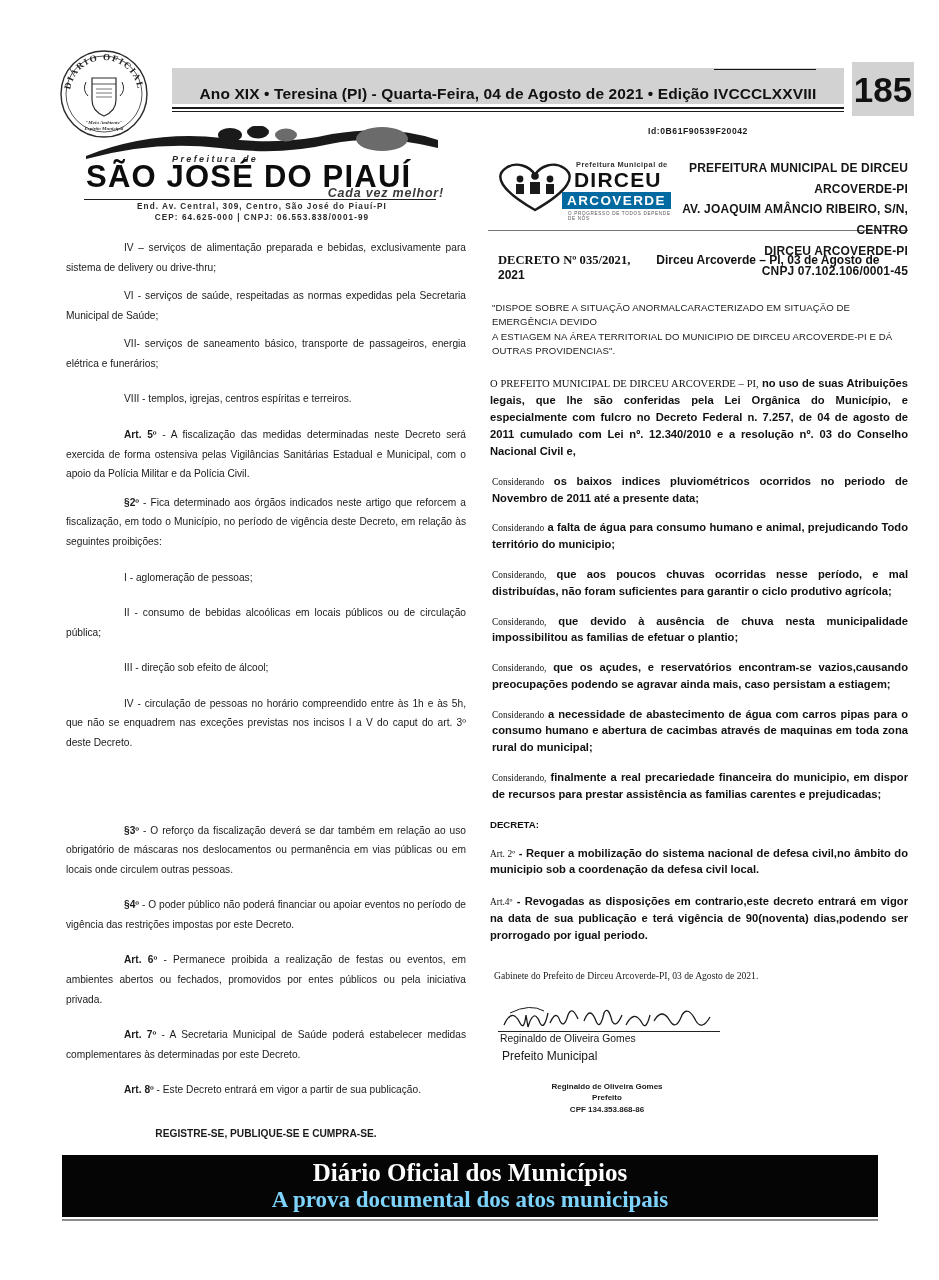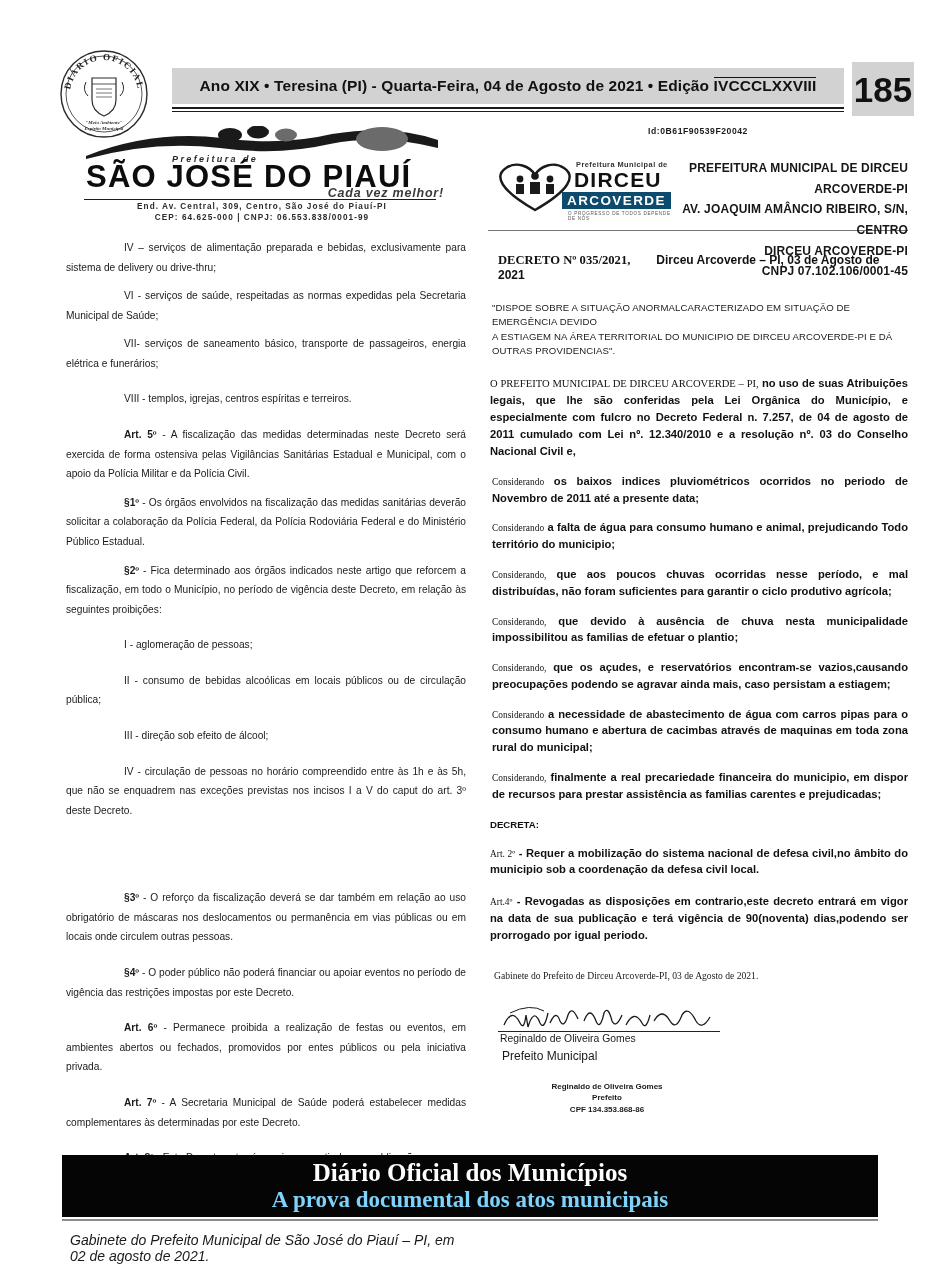--- a/index.html
+++ b/index.html
@@ -41,21 +41,21 @@
   }
   .header-band-text {
     font-size: 15.5px;
     font-weight: bold;
     color: #111;
     letter-spacing: .1px;
     white-space: nowrap;
   }
   .edition-overline {
     border-top: 1.6px solid #111;
-    padding-top: 0px;
+    padding-top: 16px;
     display: inline-block;
     line-height: 1.05;
   }
   .header-rules {
     position: absolute;
     left: 172px; top: 107px;
     width: 672px;
   }
   .header-rules .r1 { height: 2px; background: #1a1a1a; }
   .header-rules .r2 { height: 1px; background: #1a1a1a; margin-top: 2px; }
@@ -202,21 +202,21 @@
     position: absolute;
     left: 82px; top: 12px;
     font-size: 21px;
     font-weight: bold;
     color: #111;
     letter-spacing: 1.2px;
   }
   .dirceu-sub {
     position: absolute;
     left: 70px; top: 36px;
-    background: #0c4a6e;
+    background: #0369a1;
     color: #fff;
     font-size: 13.5px;
     font-weight: bold;
     letter-spacing: 1.4px;
     padding: 1px 5px;
   }
   .dirceu-tag {
     position: absolute;
     left: 76px; top: 55px;
     font-size: 4.6px;
@@ -440,21 +440,20 @@
       </div>
     </div>
 
     <div class="lbody">
       <p>IV – serviços de alimentação preparada e bebidas, exclusivamente para sistema de delivery ou drive-thru;</p>
       <p>VI - serviços de saúde, respeitadas as normas expedidas pela Secretaria Municipal de Saúde;</p>
       <p>VII- serviços de saneamento básico, transporte de passageiros, energia elétrica e funerários;</p>
       <p class="gap-before">VIII - templos, igrejas, centros espíritas e terreiros.</p>
 
       <p class="gap-before"><b>Art. 5º</b><span> - A fiscalização das medidas determinadas neste Decreto será exercida de forma ostensiva pelas Vigilâncias Sanitárias Estadual e Municipal, com o apoio da Polícia Militar e da Polícia Civil.</span></p>
-      <p><b>§1º</b><span> - Os órgãos envolvidos na fiscalização das medidas sanitárias deverão solicitar a colaboração da Polícia Federal, da Polícia Rodoviária Federal e do Ministério Público Estadual.</span></p>
       <p><b>§2º</b><span> - Fica determinado aos órgãos indicados neste artigo que reforcem a fiscalização, em todo o Município, no período de vigência deste Decreto, em relação às seguintes proibições:</span></p>
 
       <p class="gap-before">I - aglomeração de pessoas;</p>
       <p class="gap-before">II - consumo de bebidas alcoólicas em locais públicos ou de circulação pública;</p>
       <p class="gap-before">III - direção sob efeito de álcool;</p>
       <p class="gap-before">IV - circulação de pessoas no horário compreendido entre às 1h e às 5h, que não se enquadrem nas exceções previstas nos incisos I a V do caput do art. 3º deste Decreto.</p>
 
       <p style="margin-top:68px"><b>§3º</b><span> - O reforço da fiscalização deverá se dar também em relação ao uso obrigatório de máscaras nos deslocamentos ou permanência em vias públicas ou em locais onde circulem outras pessoas.</span></p>
       <p class="gap-before"><b>§4º</b><span> - O poder público não poderá financiar ou apoiar eventos no período de vigência das restrições impostas por este Decreto.</span></p>
       <p class="gap-before"><b>Art. 6º</b><span> - Permanece proibida a realização de festas ou eventos, em ambientes abertos ou fechados, promovidos por entes públicos ou pela iniciativa privada.</span></p>

